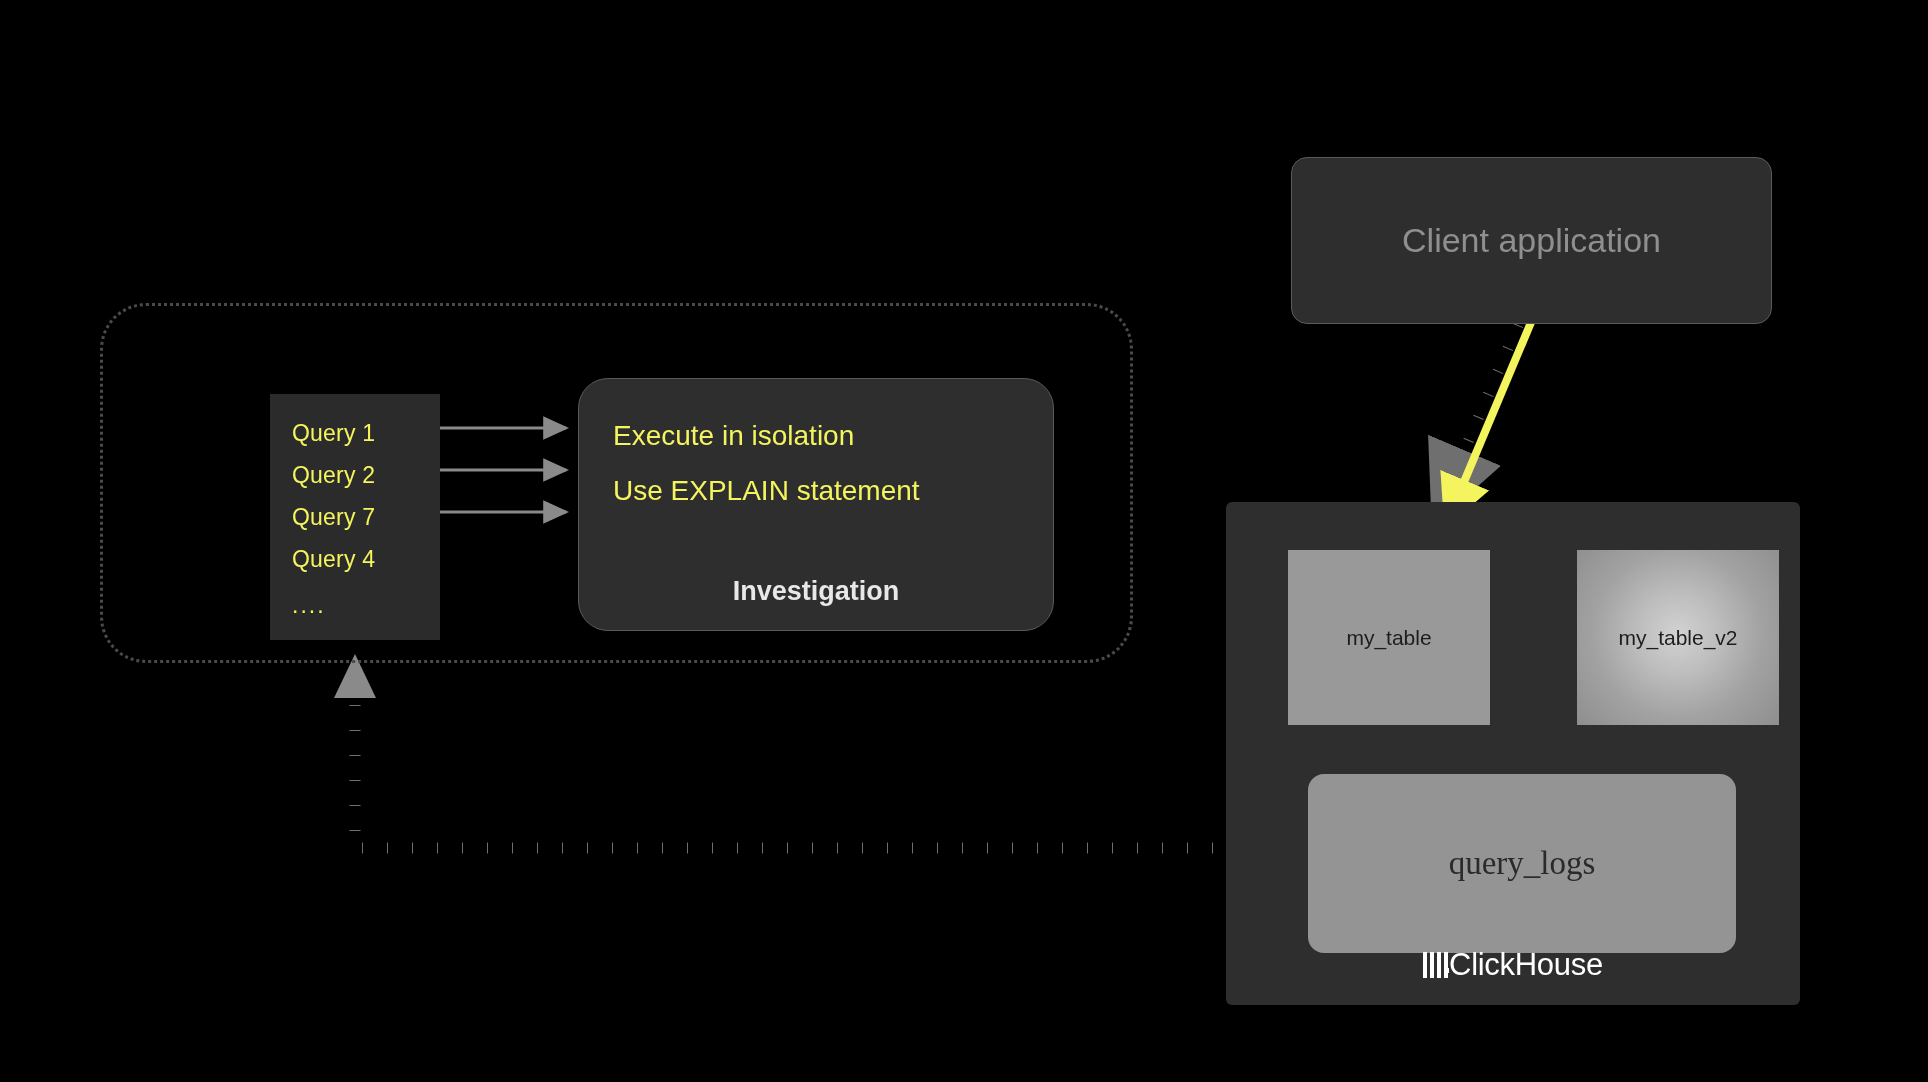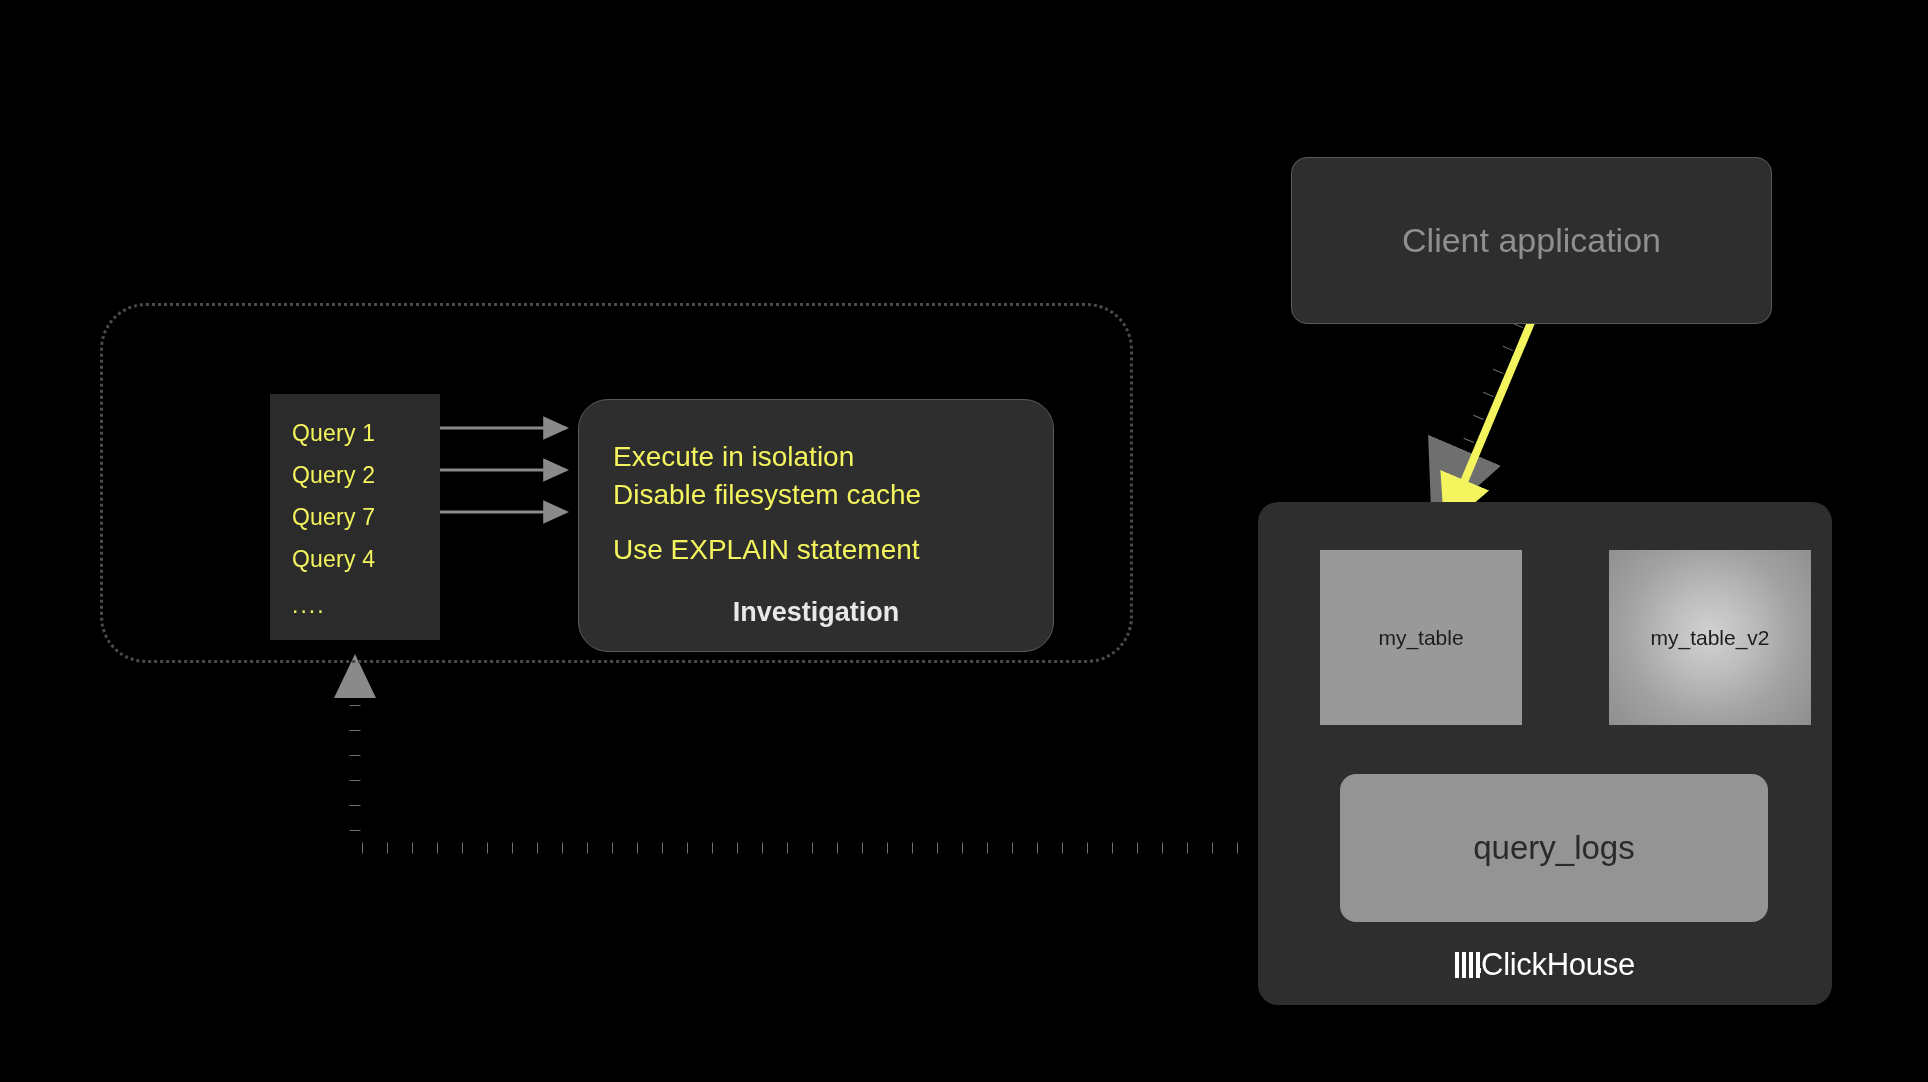--- a/index.html
+++ b/index.html
@@ -61,21 +61,20 @@
   #investigation-card {
     left: 578px;
     top: 378px;
     width: 476px;
     height: 253px;
     background: #2e2e2e;
     border: 1px solid #5a5a5a;
     border-radius: 30px;
     box-sizing: border-box;
     padding: 38px 0 0 34px;
-    margin-top: 21px;
   }
   #investigation-card .bullet {
     color: #f4f45e;
     font-size: 28px;
     line-height: 38px;
     white-space: nowrap;
   }
   #investigation-card .bullet.spaced { margin-top: 17px; }
   #investigation-card .card-title {
     position: absolute;
@@ -102,26 +101,26 @@
     align-items: center;
     justify-content: center;
   }
   #client-app .label {
     color: #8f8f8f;
     font-size: 34px;
   }
 
   
   #clickhouse-box {
-    left: 1258px;
+    left: 1226px;
     top: 502px;
     width: 574px;
     height: 503px;
     background: #2e2e2e;
-    border-radius: 20px;
+    border-radius: 6px;
     box-sizing: border-box;
   }
 
   .table-node {
     position: absolute;
     width: 202px;
     height: 175px;
     background: #999999;
     display: flex;
     align-items: center;
@@ -136,26 +135,27 @@
     left: 351px;
     top: 48px;
     background: radial-gradient(circle at 50% 48%, #d2d2d2 0%, #bdbdbd 30%, #a2a2a2 62%, #8e8e8e 100%);
   }
 
   #query-logs-node {
     position: absolute;
     left: 82px;
     top: 272px;
     width: 428px;
-    height: 148px;
+    height: 179px;
     background: #949494;
     border-radius: 16px;
     display: flex;
     align-items: center;
     justify-content: center;
+    font-family: Liberation Serif, serif;
   }
   #query-logs-node .label {
     color: #2a2a2a;
     font-size: 33px;
   }
 
   
   #clickhouse-logo {
     position: absolute;
     left: 0;
@@ -244,21 +244,20 @@
   <div class="abs" id="query-list">
     <div class="q-item">Query 1</div>
     <div class="q-item">Query 2</div>
     <div class="q-item">Query 7</div>
     <div class="q-item">Query 4</div>
     <div class="q-ellipsis">....</div>
   </div>
 
   <div class="abs" id="investigation-card">
     <div class="bullet">Execute in isolation</div>
-    <div class="bullet">Disable filesystem cache</div>
     <div class="bullet spaced">Use EXPLAIN statement</div>
     <div class="card-title">Investigation</div>
   </div>
 
   <div class="abs" id="client-app">
     <span class="label">Client application</span>
   </div>
 
   <div class="abs" id="clickhouse-box">
 

